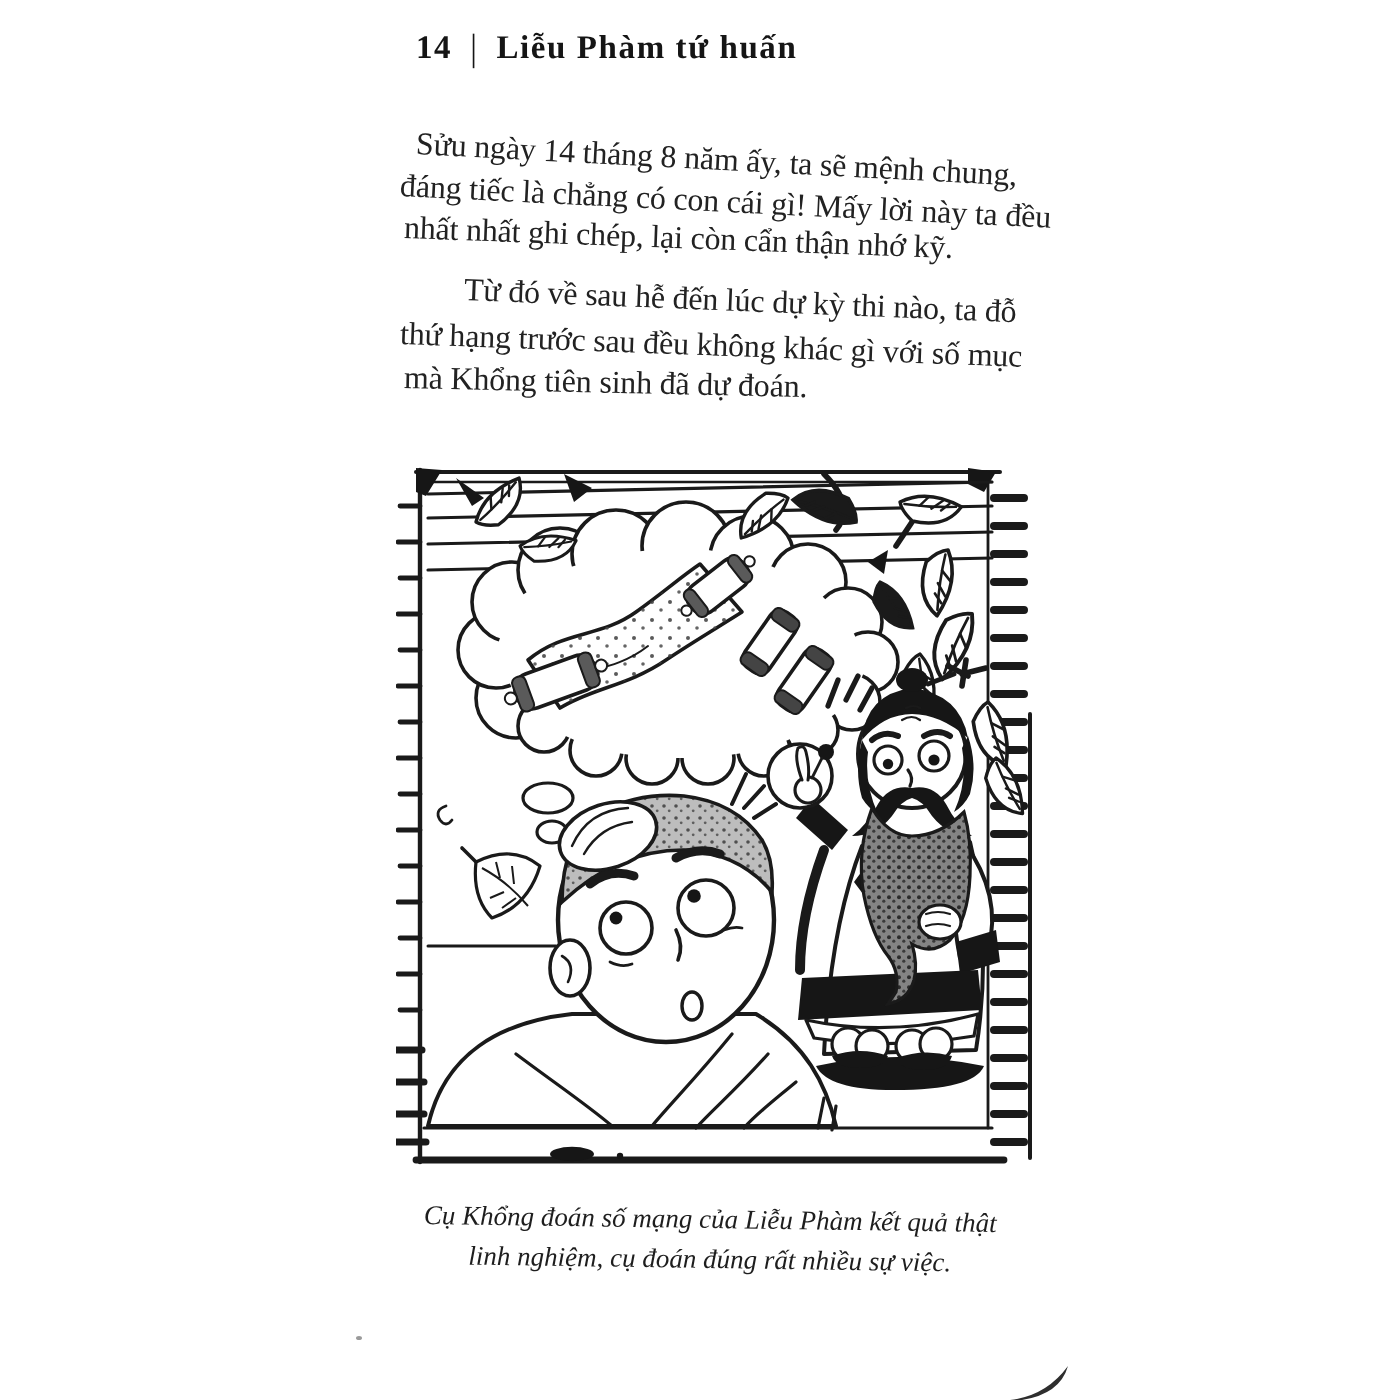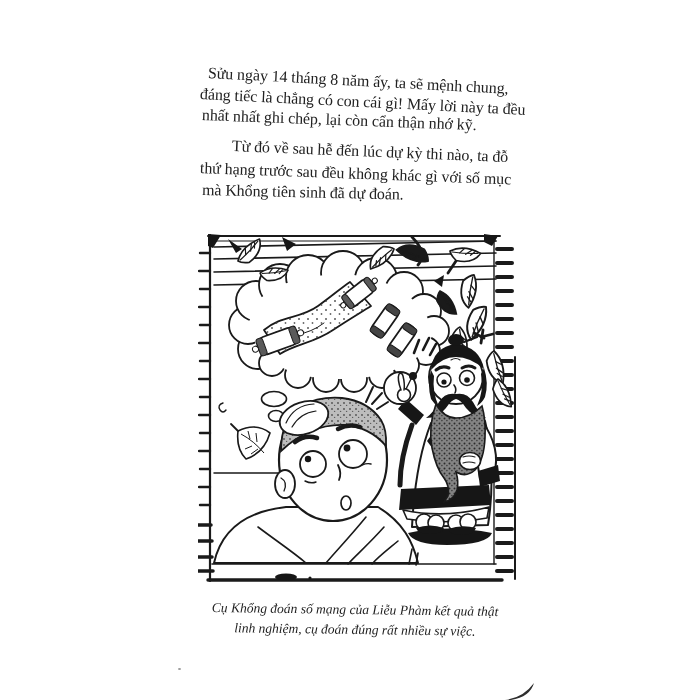--- a/index.html
+++ b/index.html
@@ -31,20 +31,23 @@
        transform:rotate(.8deg);}
   
   .curl{position:absolute;left:505px;top:683px;width:30px;height:17px;}
   .speck{position:absolute;left:178px;top:668px;width:3px;height:2px;background:#9a9a9a;border-radius:50%;}
 </style>
 </head>
 <body>
 
 <div class="page">
 
+  <div class="hdr">
+    <span>14</span><span class="sep">|</span><span>Liễu Phàm tứ huấn</span>
+  </div>
 
   <div>
     <div class="tline l1">Sửu ngày 14 tháng 8 năm ấy, ta sẽ mệnh chung,</div>
     <div class="tline l2">đáng tiếc là chẳng có con cái gì! Mấy lời này ta đều</div>
     <div class="tline l3">nhất nhất ghi chép, lại còn cẩn thận nhớ kỹ.</div>
     <div class="tline l4">Từ đó về sau hễ đến lúc dự kỳ thi nào, ta đỗ</div>
     <div class="tline l5">thứ hạng trước sau đều không khác gì với số mục</div>
     <div class="tline l6">mà Khổng tiên sinh đã dự đoán.</div>
   </div>
 

